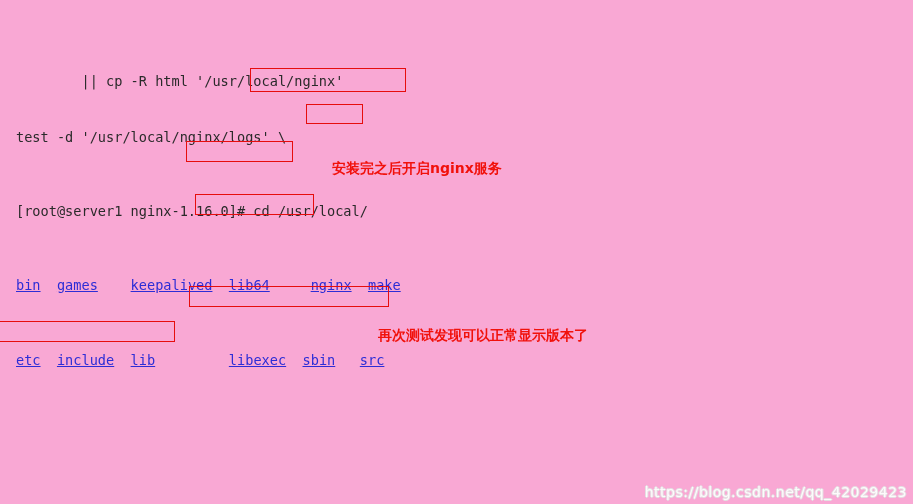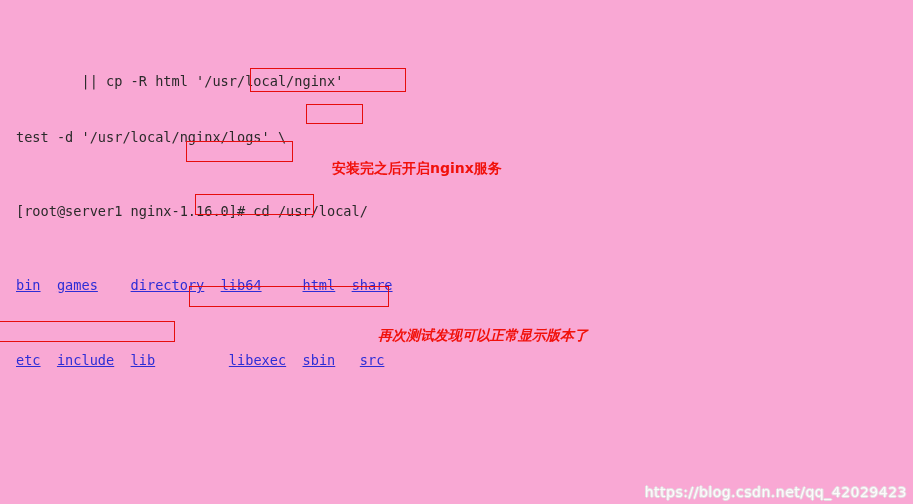--- a/index.html
+++ b/index.html
@@ -72,21 +72,21 @@
 </head>
 <body>
 
 <div id="terminal">
 
   <div class="line"><span>        || cp -R html '/usr/local/nginx'</span></div>
   <div class="line"><span>test -d '/usr/local/nginx/logs' \</span></div>
 
   <div class="line"><span>[root@server1 nginx-1.16.0]# cd /usr/local/</span></div>
 
-  <div class="line"><span class="blue">bin</span><span>  </span><span class="blue">games</span><span>    </span><span class="blue">directory</span><span>  </span><span class="blue">lib64</span><span>     </span><span class="blue">html</span><span>  </span><span class="blue">share</span></div>
+  <div class="line"><span class="blue">bin</span><span>  </span><span class="blue">games</span><span>    </span><span class="blue">keepalived</span><span>  </span><span class="blue">lib64</span><span>     </span><span class="blue">nginx</span><span>  </span><span class="blue">make</span></div>
 
   <div class="line"><span class="blue">etc</span><span>  </span><span class="blue">include</span><span>  </span><span class="blue">lib</span><span>         </span><span class="blue">libexec</span><span>  </span><span class="blue">sbin</span><span>   </span><span class="blue">src</span></div>
 
   
   
 
   
 
   
   
@@ -116,15 +116,15 @@
 </div>
 
 <div class="box" style="left:250px; top:68px; width:156px; height:24px;"></div>
 <div class="box" style="left:306px; top:104px; width:57px; height:20px;"></div>
 <div class="box" style="left:186px; top:141px; width:107px; height:21px;"></div>
 <div class="box" style="left:195px; top:194px; width:119px; height:21px;"></div>
 <div class="box" style="left:189px; top:286px; width:200px; height:21px;"></div>
 <div class="box" style="left:-1px; top:321px; width:176px; height:21px;"></div>
 
 <div class="note" style="left:332px; top:160px;">安装完之后开启nginx服务</div>
-<div class="note" style="left:378px; top:327px;font-style:italic;">再次测试发现可以正常显示版本了</div>
+<div class="note" style="left:378px; top:327px;">再次测试发现可以正常显示版本了</div>
 
 <div class="watermark">https://blog.csdn.net/qq_42029423</div>
 
 </body></html>

